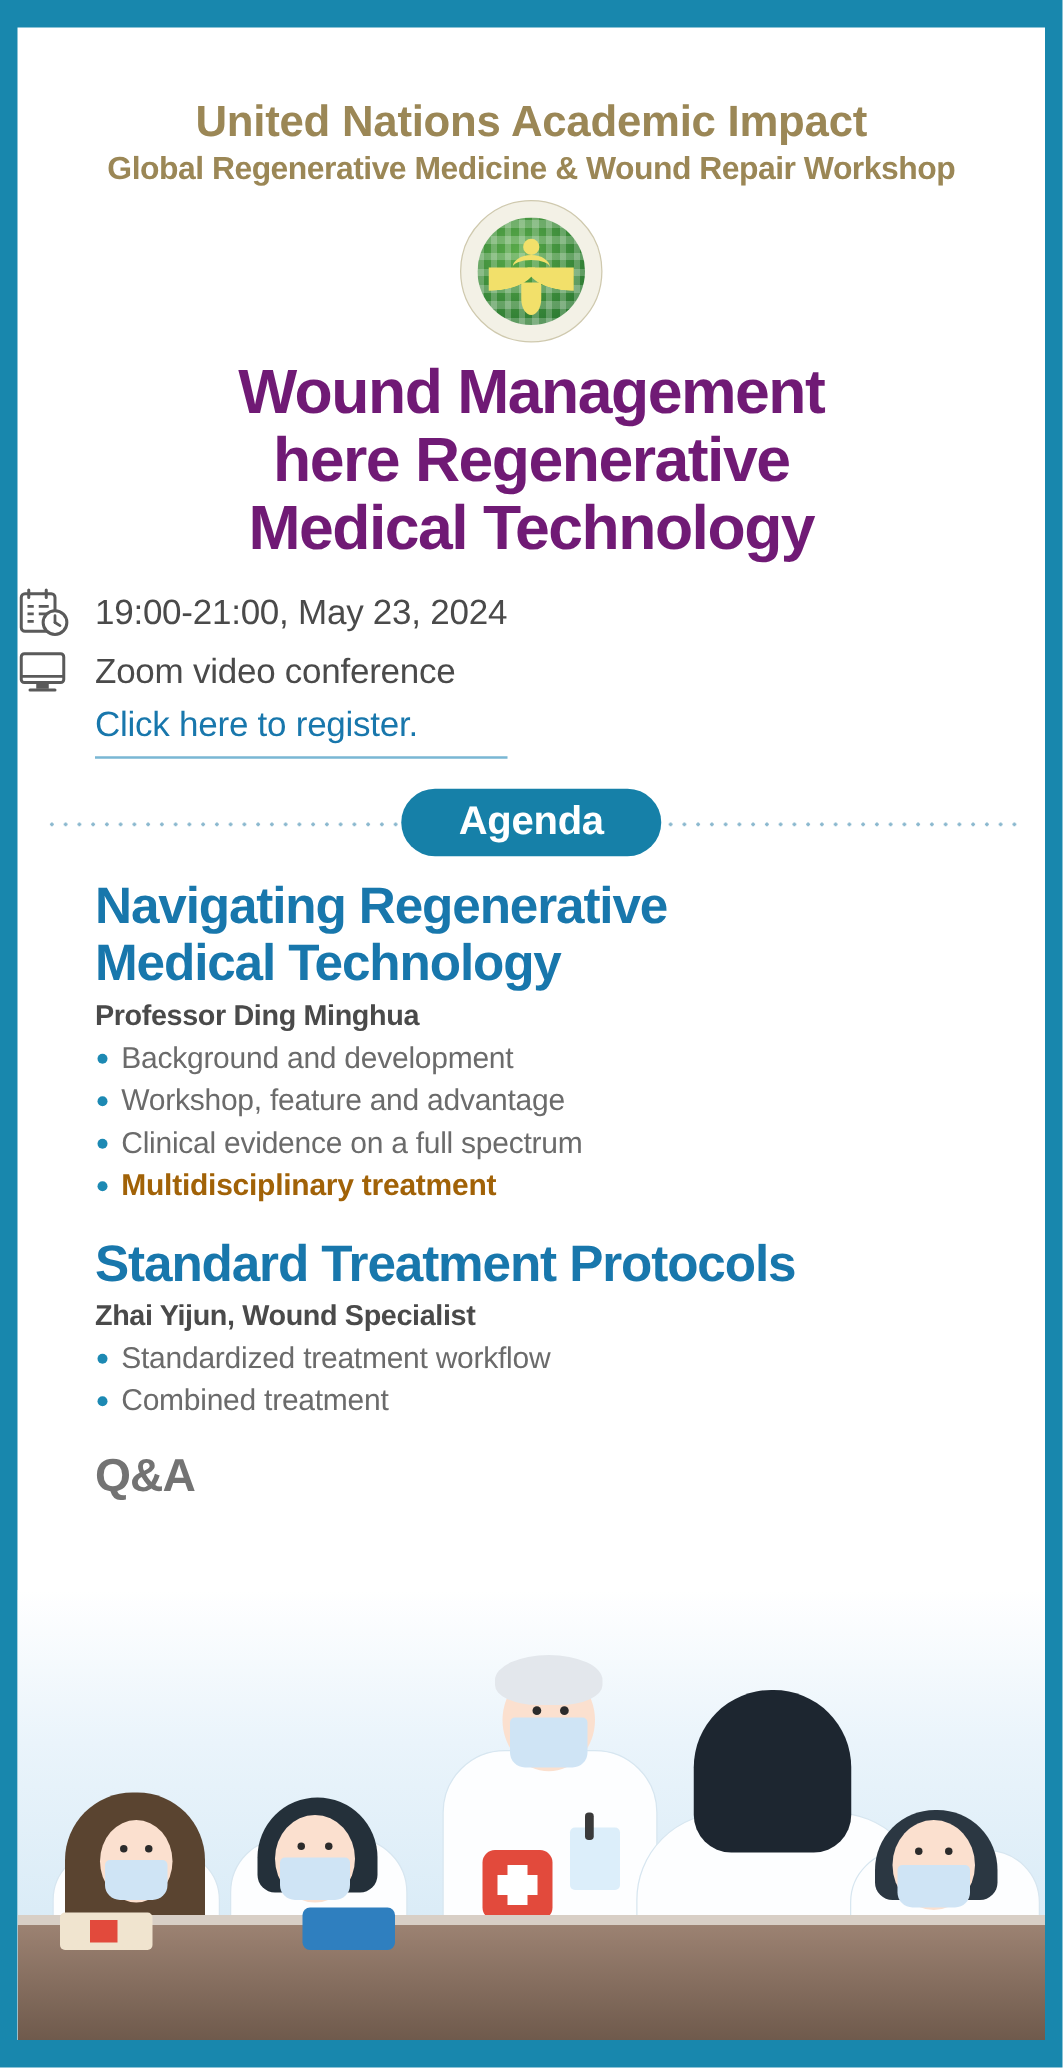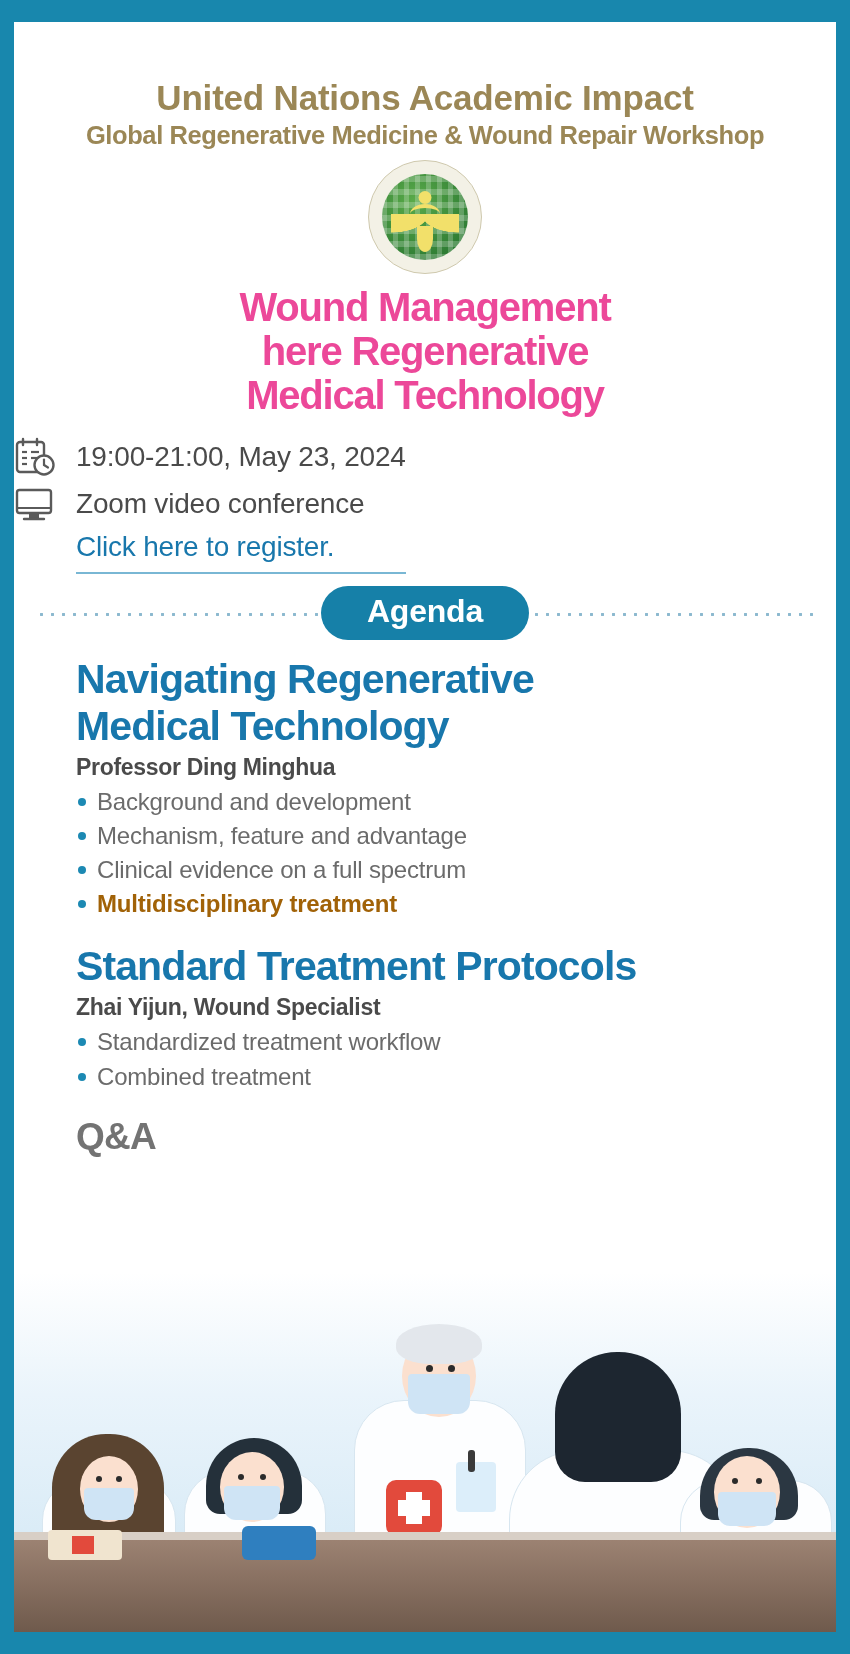--- a/index.html
+++ b/index.html
@@ -89,40 +89,40 @@
   }
   .green-logo .wingc{
     position:absolute;left:50%;bottom:8px;transform:translateX(-50%);
     width:16px;height:26px;background:#f2e06a;
     border-radius:0 0 50% 50%;
   }
 
   
   .main-title{
     margin-top:12px;text-align:center;
-    font-size:40px;font-weight:bold;color:#ec4899;
+    font-size:50px;font-weight:bold;color:#701a75;
     line-height:1.09;letter-spacing:-1.2px;
   }
 
   
   .meta{margin-top:20px;}
   .meta-row{display:flex;align-items:center;gap:18px;margin-bottom:7px;}
   .meta-icon{width:44px;height:40px;flex:none;position:relative;}
   .meta-text{font-size:28px;color:#4a4a4a;letter-spacing:-0.2px;}
   .reg-wrap{margin-left:62px;}
   .reg-link{
     font-size:28px;color:#1877ac;letter-spacing:-0.2px;display:inline-block;
   }
   .reg-rule{
     width:330px;height:2px;background:#79b7d4;margin-top:9px;margin-left:62px;
   }
 
   
   .divider{
-    position:relative;margin-top:12px;height:54px;
+    position:relative;margin-top:24px;height:54px;
     display:flex;align-items:center;justify-content:center;
   }
   .dots{
     position:absolute;left:22px;right:22px;top:50%;height:3px;
     background-image:radial-gradient(circle,#8cb9cf 1.4px,transparent 1.6px);
     background-size:11px 3px;background-repeat:repeat-x;
   }
   .agenda-pill{
     position:relative;z-index:2;
     background:#1680a8;color:#fff;
@@ -249,21 +249,21 @@
   <div class="sections">
 
     <div class="sec">
       <div class="sec-title">
         <div>Navigating Regenerative</div>
         <div>Medical Technology</div>
       </div>
       <div class="sec-speaker">Professor Ding Minghua</div>
       <ul class="bullets">
         <li>Background and development</li>
-        <li>Mechanism, feature and advantage</li>
+        <li>Workshop, feature and advantage</li>
         <li>Clinical evidence on a full spectrum</li>
         <li class="strong">Multidisciplinary treatment</li>
       </ul>
     </div>
 
     <div class="sec">
       <div class="sec-title">
         <div>Standard Treatment Protocols</div>
       </div>
       <div class="sec-speaker">Zhai Yijun, Wound Specialist</div>

